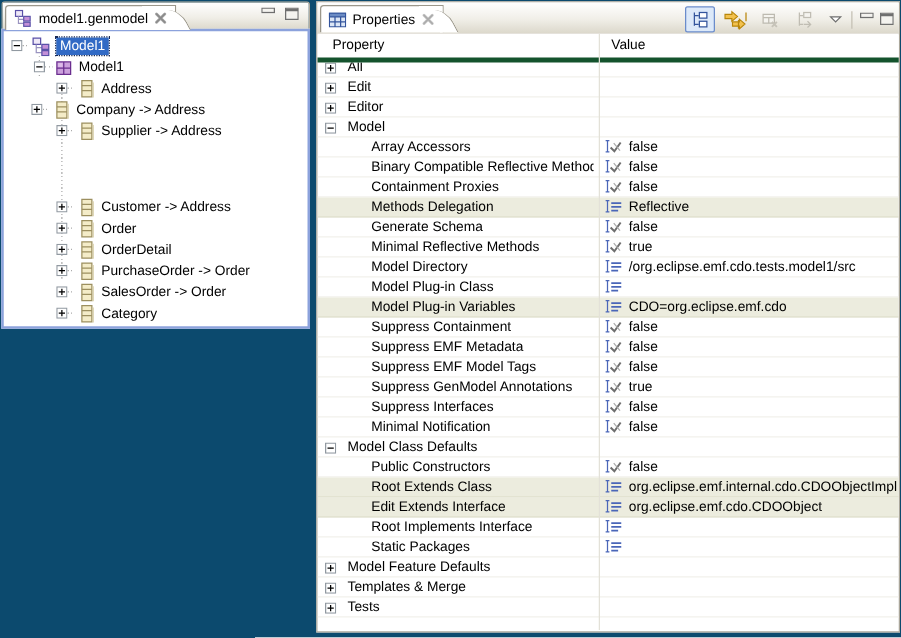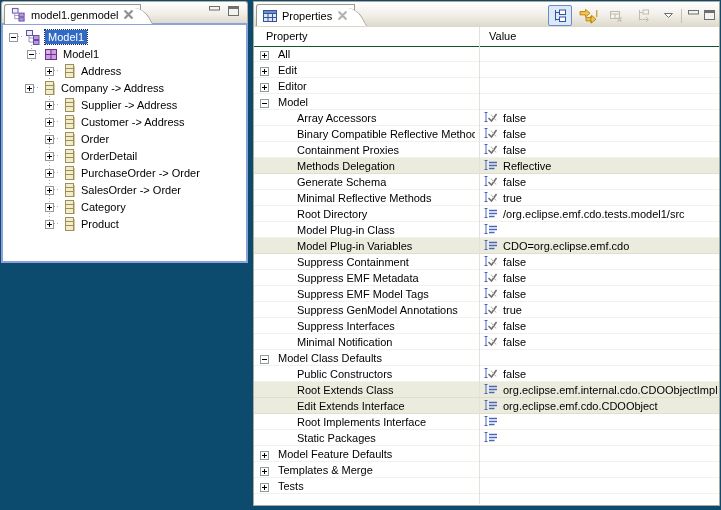--- a/index.html
+++ b/index.html
@@ -31,21 +31,21 @@
   
   .props-part{position:absolute;left:253px;top:1px;width:467px;height:505px;border:1px solid #ABA79B;background:#FFFFFF;box-sizing:border-box;}
   .props-part .tabbar{height:25px;}
   .props-part .tab{height:21px;left:2px;}
   .ptoolbar{position:absolute;right:4px;top:3px;display:flex;align-items:center;gap:4px;z-index:3;}
   .tbtn{width:22px;height:19px;display:flex;align-items:center;justify-content:center;border:1px solid transparent;border-radius:2px;}
   .tbtn.pressed{background:#DCE9F9;border-color:#6A8CCB;}
   .tbtn.small{width:14px;}
   .tsep{width:1px;height:14px;background:#C4C0B4;margin:0 1px;}
 
-  .grid-header{position:absolute;left:0;top:25px;right:0;height:19px;background:#FFFFFF;border-bottom:1px solid #14532d;z-index:1;}
+  .grid-header{position:absolute;left:0;top:25px;right:0;height:19px;background:#FFFFFF;border-bottom:4px solid #14532d;z-index:1;}
   .grid-header .h1{position:absolute;left:12px;top:3px;}
   .grid-header .h2{position:absolute;left:235px;top:3px;}
   .col-divider{position:absolute;left:225px;top:25px;bottom:1px;width:1px;background:#E3E1D8;z-index:2;}
   .grid-body{position:absolute;left:0;top:44px;right:0;bottom:0;overflow:hidden;}
   .prow{height:16px;box-sizing:border-box;border-bottom:1px solid #F2F1EB;position:relative;line-height:14px;}
   .prow.hl{background:#ECECDE;border-bottom-color:#E0DFCD;}
   .prow .cexp{position:absolute;left:6px;top:3px;width:9px;height:9px;}
   .prow .clabel{position:absolute;left:24px;top:1px;white-space:nowrap;}
   .prow .plabel{position:absolute;left:43px;top:1px;right:244px;white-space:nowrap;overflow:hidden;}
   .prow .vcell{position:absolute;left:226px;right:0;top:0;bottom:0;display:flex;align-items:center;gap:4px;padding-left:3px;overflow:hidden;}
@@ -165,21 +165,21 @@
               </svg></span>
             <span class="conn"></span>
             <span class="ticon"><svg width="16" height="16" viewBox="0 0 16 16">
                 <rect x="4.5" y="1.5" width="8" height="13" fill="#F4ECC8" stroke="#9C8F5F"></rect>
                 <line x1="4.5" y1="5.5" x2="12.5" y2="5.5" stroke="#9C8F5F"></line>
                 <line x1="4.5" y1="9.5" x2="12.5" y2="9.5" stroke="#9C8F5F"></line>
                 <line x1="13.5" y1="3" x2="13.5" y2="15" stroke="#D5CBA2"></line>
               </svg></span>
             <span class="tlabel">Supplier -&gt; Address</span>
           </div>
-          <div class="trow" style="padding-left: 42px;">
+          <div class="trow" style="padding-left: 42px; margin-top: 44px;">
             <span class="exp"><svg width="9" height="9" viewBox="0 0 9 9">
                 <rect x="0.5" y="0.5" width="8" height="8" fill="#FFFFFF" stroke="#9199A1"></rect>
                 <line x1="2" y1="4.5" x2="7" y2="4.5" stroke="#000"></line>
                 <line x1="4.5" y1="2" x2="4.5" y2="7" stroke="#000"></line>
               </svg></span>
             <span class="conn"></span>
             <span class="ticon"><svg width="16" height="16" viewBox="0 0 16 16">
                 <rect x="4.5" y="1.5" width="8" height="13" fill="#F4ECC8" stroke="#9C8F5F"></rect>
                 <line x1="4.5" y1="5.5" x2="12.5" y2="5.5" stroke="#9C8F5F"></line>
                 <line x1="4.5" y1="9.5" x2="12.5" y2="9.5" stroke="#9C8F5F"></line>
@@ -465,21 +465,21 @@
           <span class="vcell">
             <span class="vicon"><svg width="16" height="14" viewBox="0 0 16 14">
                 <path d="M1.5 1.5 H4.5 M3 1.5 V10.5 M1.5 10.5 H4.5" stroke="#4A66B8" fill="none"></path>
                 <path d="M5.5 7 L8.5 10 L13.5 3" stroke="#6E6E6E" stroke-width="1.6" fill="none"></path>
                 <path d="M8 3.5 L13 9.5" stroke="#ABABAB" stroke-width="1"></path>
               </svg></span>
             <span class="vtext">true</span>
           </span>
         </div>
         <div class="prow">
-          <span class="plabel">Root Directory</span>
+          <span class="plabel">Model Directory</span>
           <span class="vcell">
             <span class="vicon"><svg width="16" height="14" viewBox="0 0 16 14">
                 <path d="M1.5 1.5 H4.5 M3 1.5 V10.5 M1.5 10.5 H4.5" stroke="#4A66B8" fill="none"></path>
                 <line x1="6" y1="3.5" x2="14" y2="3.5" stroke="#4A66B8" stroke-width="1.5"></line>
                 <line x1="6" y1="6.5" x2="14" y2="6.5" stroke="#4A66B8" stroke-width="1.5"></line>
                 <line x1="6" y1="9.5" x2="11.5" y2="9.5" stroke="#4A66B8" stroke-width="1.5"></line>
               </svg></span>
             <span class="vtext">/org.eclipse.emf.cdo.tests.model1/src</span>
           </span>
         </div>

